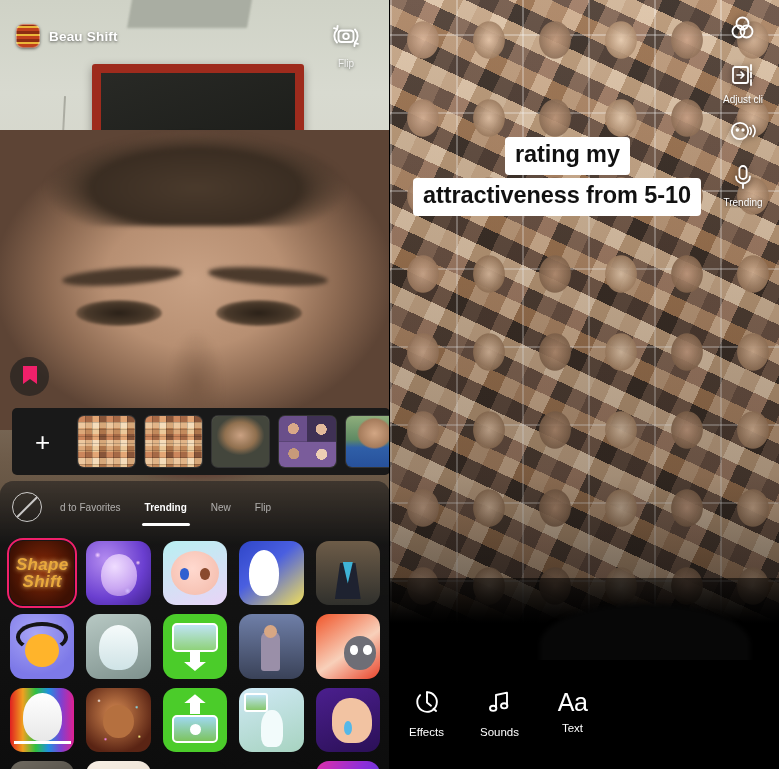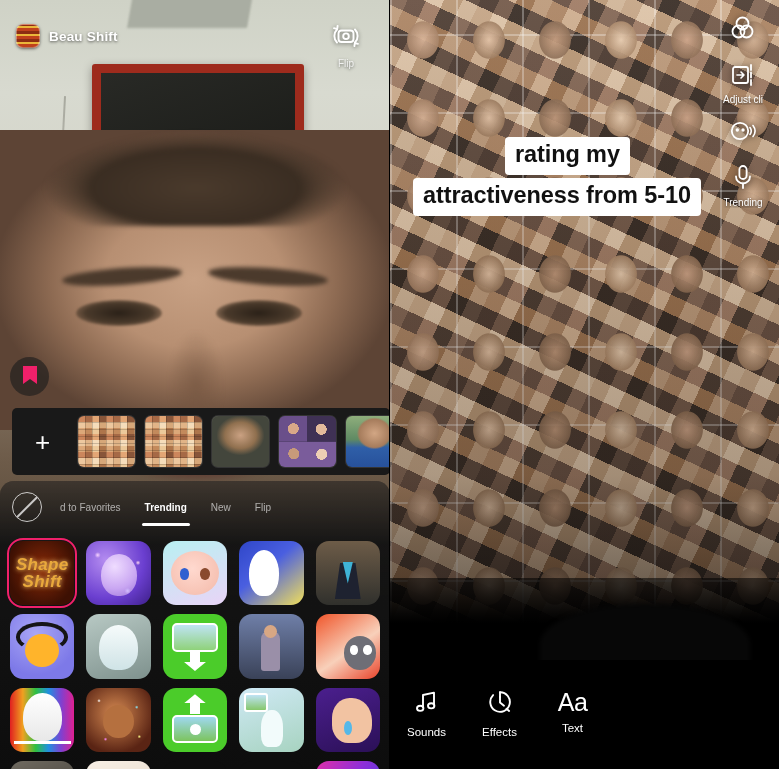--- a/index.html
+++ b/index.html
@@ -416,41 +416,41 @@
           </svg>
         </span>
         <div class="rail-lbl">Trending</div>
       </div>
     </div>
 
     <div class="bottombar">
       <div class="tool">
         <span>
           <svg width="26" height="26" viewBox="0 0 26 26" fill="none">
-            <path d="M9 19V6l11-2.4V16.5" stroke="#fff" stroke-width="1.9" stroke-linejoin="round"></path>
-            <ellipse cx="6.2" cy="19.3" rx="3.2" ry="2.6" stroke="#fff" stroke-width="1.9"></ellipse>
-            <ellipse cx="17.2" cy="16.8" rx="3.2" ry="2.6" stroke="#fff" stroke-width="1.9"></ellipse>
-          </svg>
-        </span>
-        <div class="tool-lbl">Sounds</div>
-      </div>
-
-      <div class="tool">
-        <span>
-          <svg width="26" height="26" viewBox="0 0 26 26" fill="none">
             <path d="M13 3.2a9.8 9.8 0 1 1-6.9 2.9" stroke="#fff" stroke-width="1.9" stroke-linecap="round"></path>
             <path d="M13 3.2V8" stroke="#fff" stroke-width="1.9" stroke-linecap="round"></path>
             <path d="M13 8v5.5l4 3.2" stroke="#fff" stroke-width="1.9" stroke-linecap="round" stroke-linejoin="round"></path>
             <path d="M19.5 19.8l2.6 2.2" stroke="#fff" stroke-width="1.9" stroke-linecap="round"></path>
           </svg>
         </span>
         <div class="tool-lbl">Effects</div>
       </div>
 
       <div class="tool">
+        <span>
+          <svg width="26" height="26" viewBox="0 0 26 26" fill="none">
+            <path d="M9 19V6l11-2.4V16.5" stroke="#fff" stroke-width="1.9" stroke-linejoin="round"></path>
+            <ellipse cx="6.2" cy="19.3" rx="3.2" ry="2.6" stroke="#fff" stroke-width="1.9"></ellipse>
+            <ellipse cx="17.2" cy="16.8" rx="3.2" ry="2.6" stroke="#fff" stroke-width="1.9"></ellipse>
+          </svg>
+        </span>
+        <div class="tool-lbl">Sounds</div>
+      </div>
+
+      <div class="tool">
         <span class="tool-aa">Aa</span>
         <div class="tool-lbl">Text</div>
       </div>
 
 
     </div>
   </div>
 
 </div>
 

